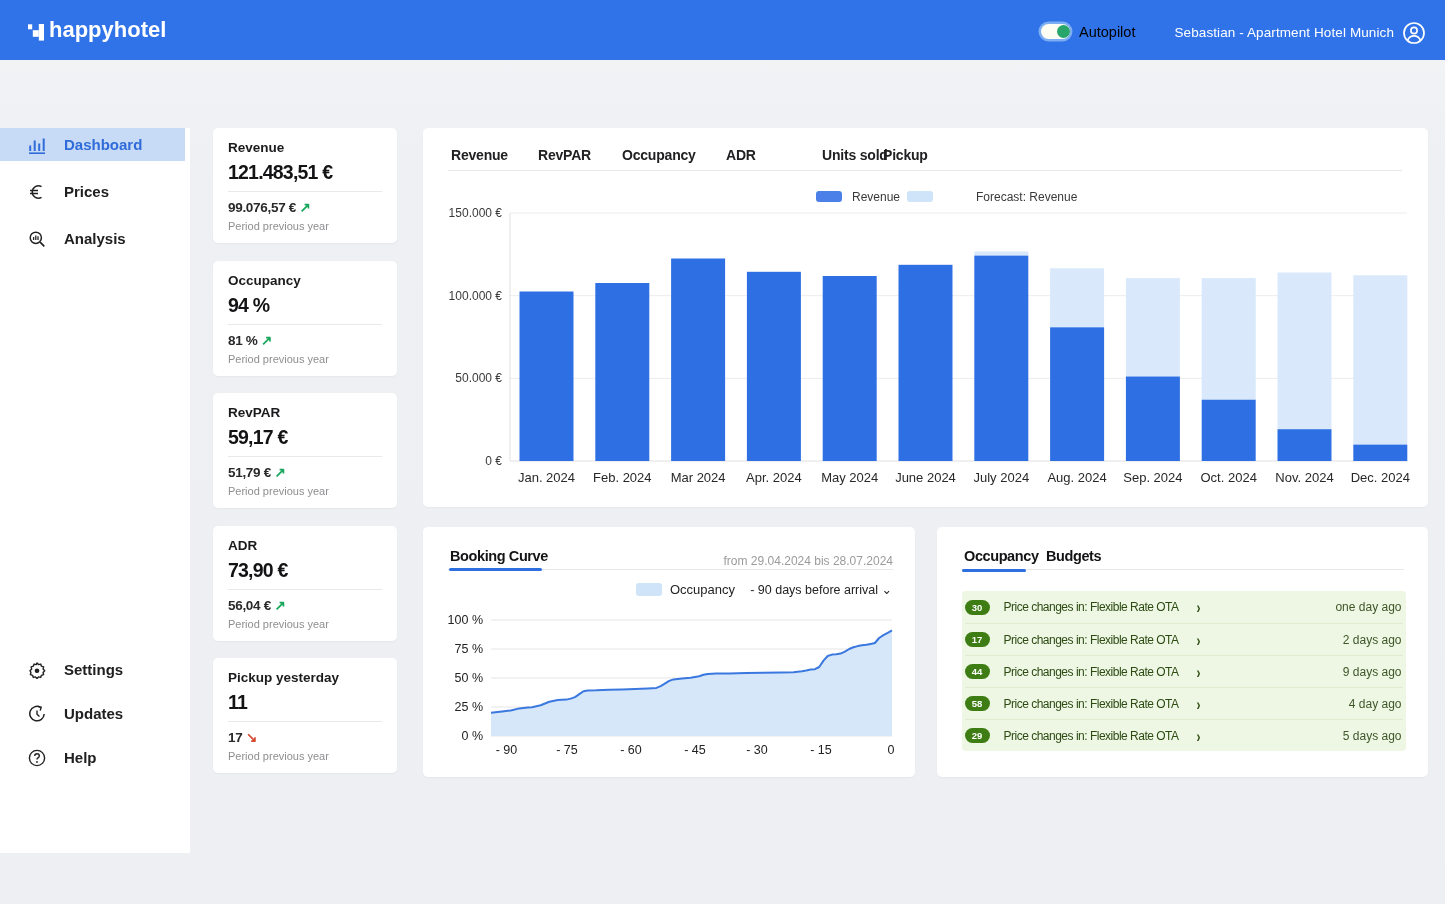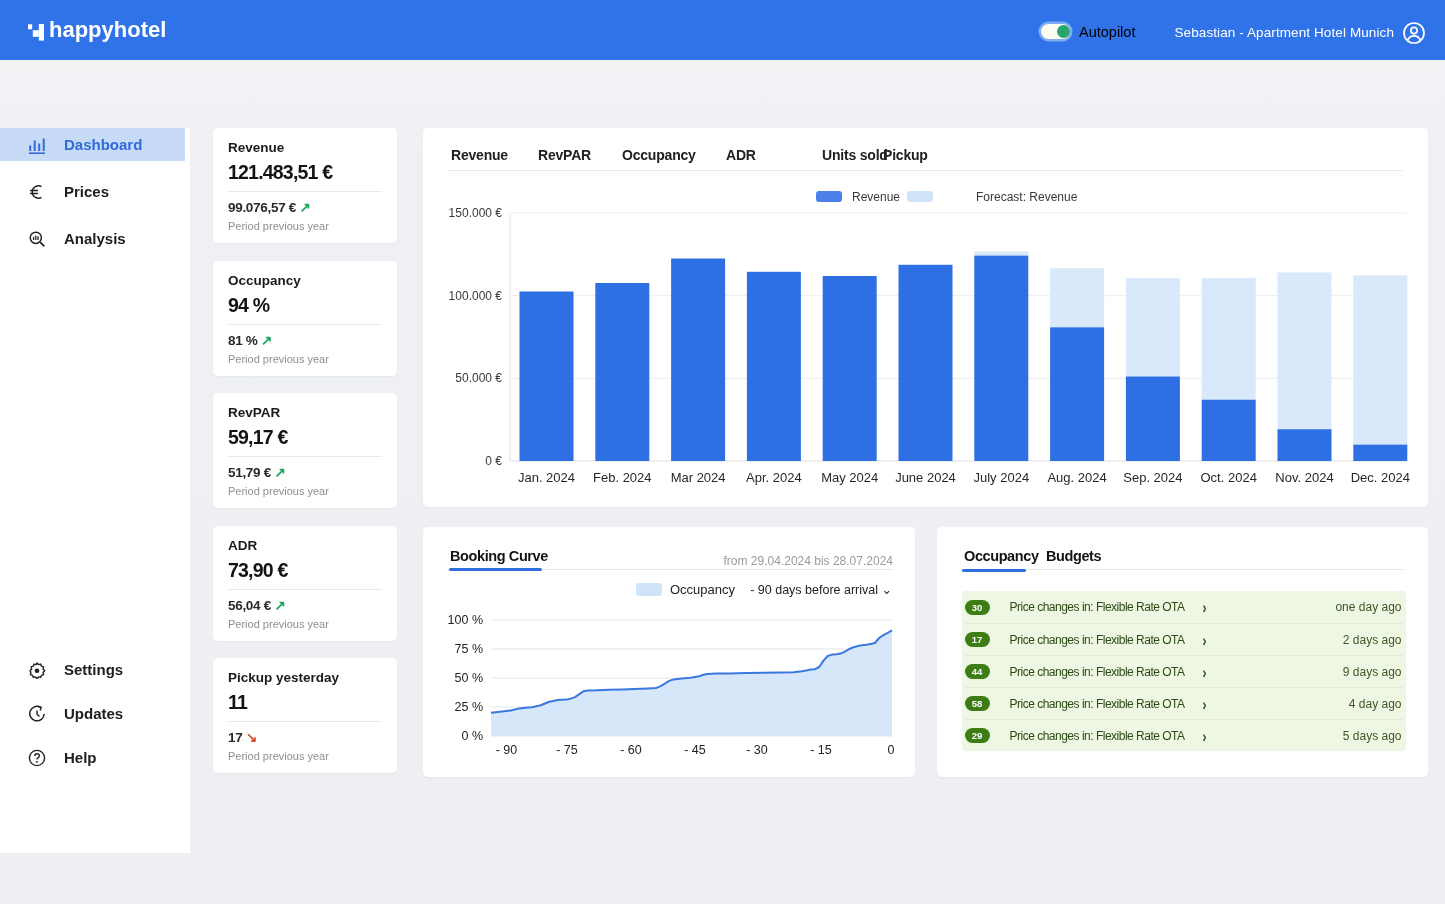--- a/index.html
+++ b/index.html
@@ -46,21 +46,21 @@
   .inccard { left:937px; top:527px; width:491px; height:250px; }
   .cardtitle { position:absolute; font-size:14.5px; font-weight:700; color:#141416; letter-spacing:-0.4px; }
   .bluebar { position:absolute; height:3px; background:#2e6fe0; border-radius:2px; }
   .graydiv { position:absolute; height:1px; background:#e8e8e8; }
   .fromtext { position:absolute; font-size:12px; color:#9b9b9e; width:300px; text-align:right; }
 
   .greenpanel { position:absolute; left:24.5px; top:64px; width:444px; height:160px; background:#edf7e3; border-radius:4px; padding:0 3px; }
   .grow { height:32px; display:flex; align-items:center; position:relative; }
   .grow + .grow { border-top:1px solid #dfeccf; }
   .pill { width:25px; height:15px; border-radius:8px; background:#3d7d13; color:#fff; font-size:9.5px; font-weight:700; display:flex; align-items:center; justify-content:center; }
-  .gtext { font-size:12px; letter-spacing:-0.5px; color:#2d4a13; margin-left:20px; }
+  .gtext { font-size:12px; letter-spacing:-0.5px; color:#2d4a13; margin-left:14px; }
   .gchev { font-size:12px; color:#2d4a13; font-weight:700; margin-left:18px; transform:scaleY(1.4); }
   .gtime { position:absolute; right:1px; font-size:12px; color:#40572a; }
 </style>
 </head>
 <body>
 
 <div class="header">
   <div class="logo">
     <svg width="16" height="17" viewBox="0 0 16 17" style="display:block;">
       <rect x="0" y="0.3" width="4.2" height="5" fill="#fff"></rect>

